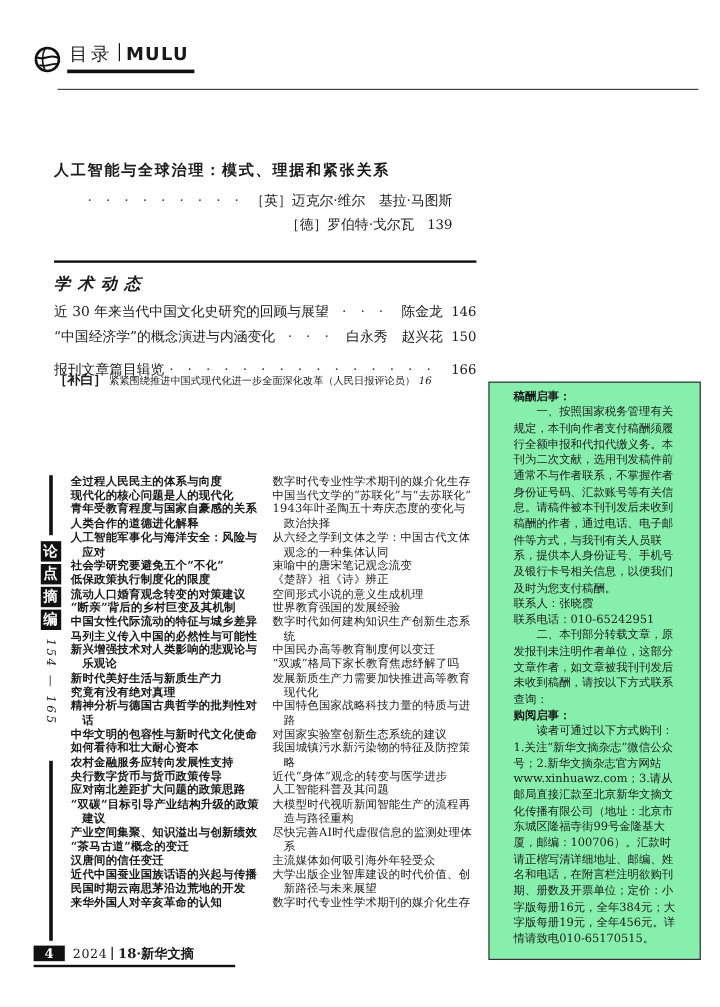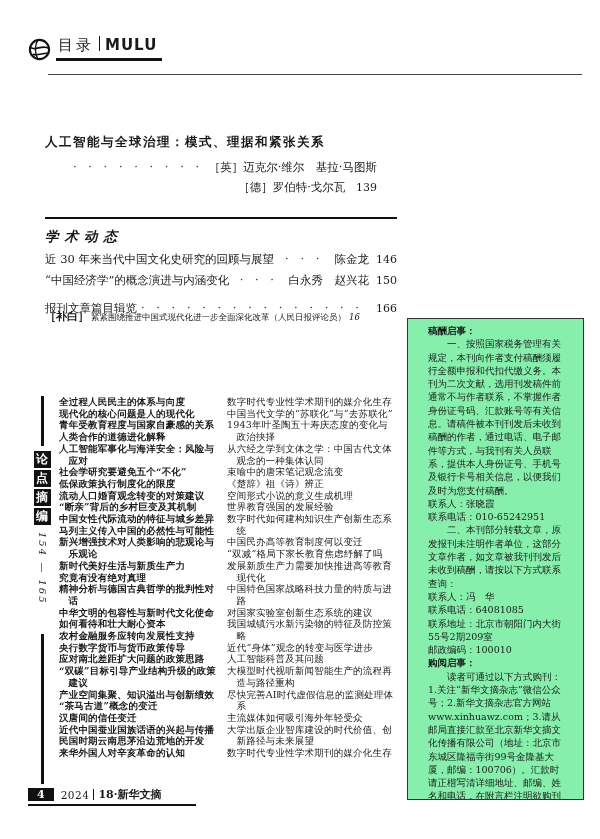--- a/index.html
+++ b/index.html
@@ -252,30 +252,20 @@
     <div class="nb-title">稿酬启事：</div>
     <div class="nb-para">一、按照国家税务管理有关规定，本刊向作者支付稿酬须履行全额申报和代扣代缴义务。本刊为二次文献，选用刊发稿件前通常不与作者联系，不掌握作者身份证号码、汇款账号等有关信息。请稿件被本刊刊发后未收到稿酬的作者，通过电话、电子邮件等方式，与我刊有关人员联系，提供本人身份证号、手机号及银行卡号相关信息，以便我们及时为您支付稿酬。</div>
     <div>
 
         <div>联系人：张晓霞</div>
 
         <div>联系电话：010-65242951</div>
 
       </div>
     <div class="nb-para">二、本刊部分转载文章，原发报刊未注明作者单位，这部分文章作者，如文章被我刊刊发后未收到稿酬，请按以下方式联系查询：</div>
-    <div>
-
-        <div>联系人：冯　华</div>
-
-        <div>联系电话：64081085</div>
-
-        <div>联系地址：北京市朝阳门内大街55号2期209室</div>
-
-        <div>邮政编码：100010</div>
-      </div>
     <div class="nb-title">购阅启事：</div>
     <div class="nb-para">读者可通过以下方式购刊：1.关注“新华文摘杂志”微信公众号；2.新华文摘杂志官方网站www.xinhuawz.com；3.请从邮局直接汇款至北京新华文摘文化传播有限公司（地址：北京市东城区隆福寺街99号金隆基大厦，邮编：100706）。汇款时请正楷写清详细地址、邮编、姓名和电话，在附言栏注明欲购刊期、册数及开票单位；定价：小字版每册16元，全年384元；大字版每册19元，全年456元。详情请致电010-65170515。</div>
   </div>
 
   <div class="footer">
     <span class="pg-box">4</span>
     <span class="issue">
       <span class="issue-year">2024</span>
       <span class="issue-sep"></span>
       <span class="issue-bold">18·新华文摘</span>

